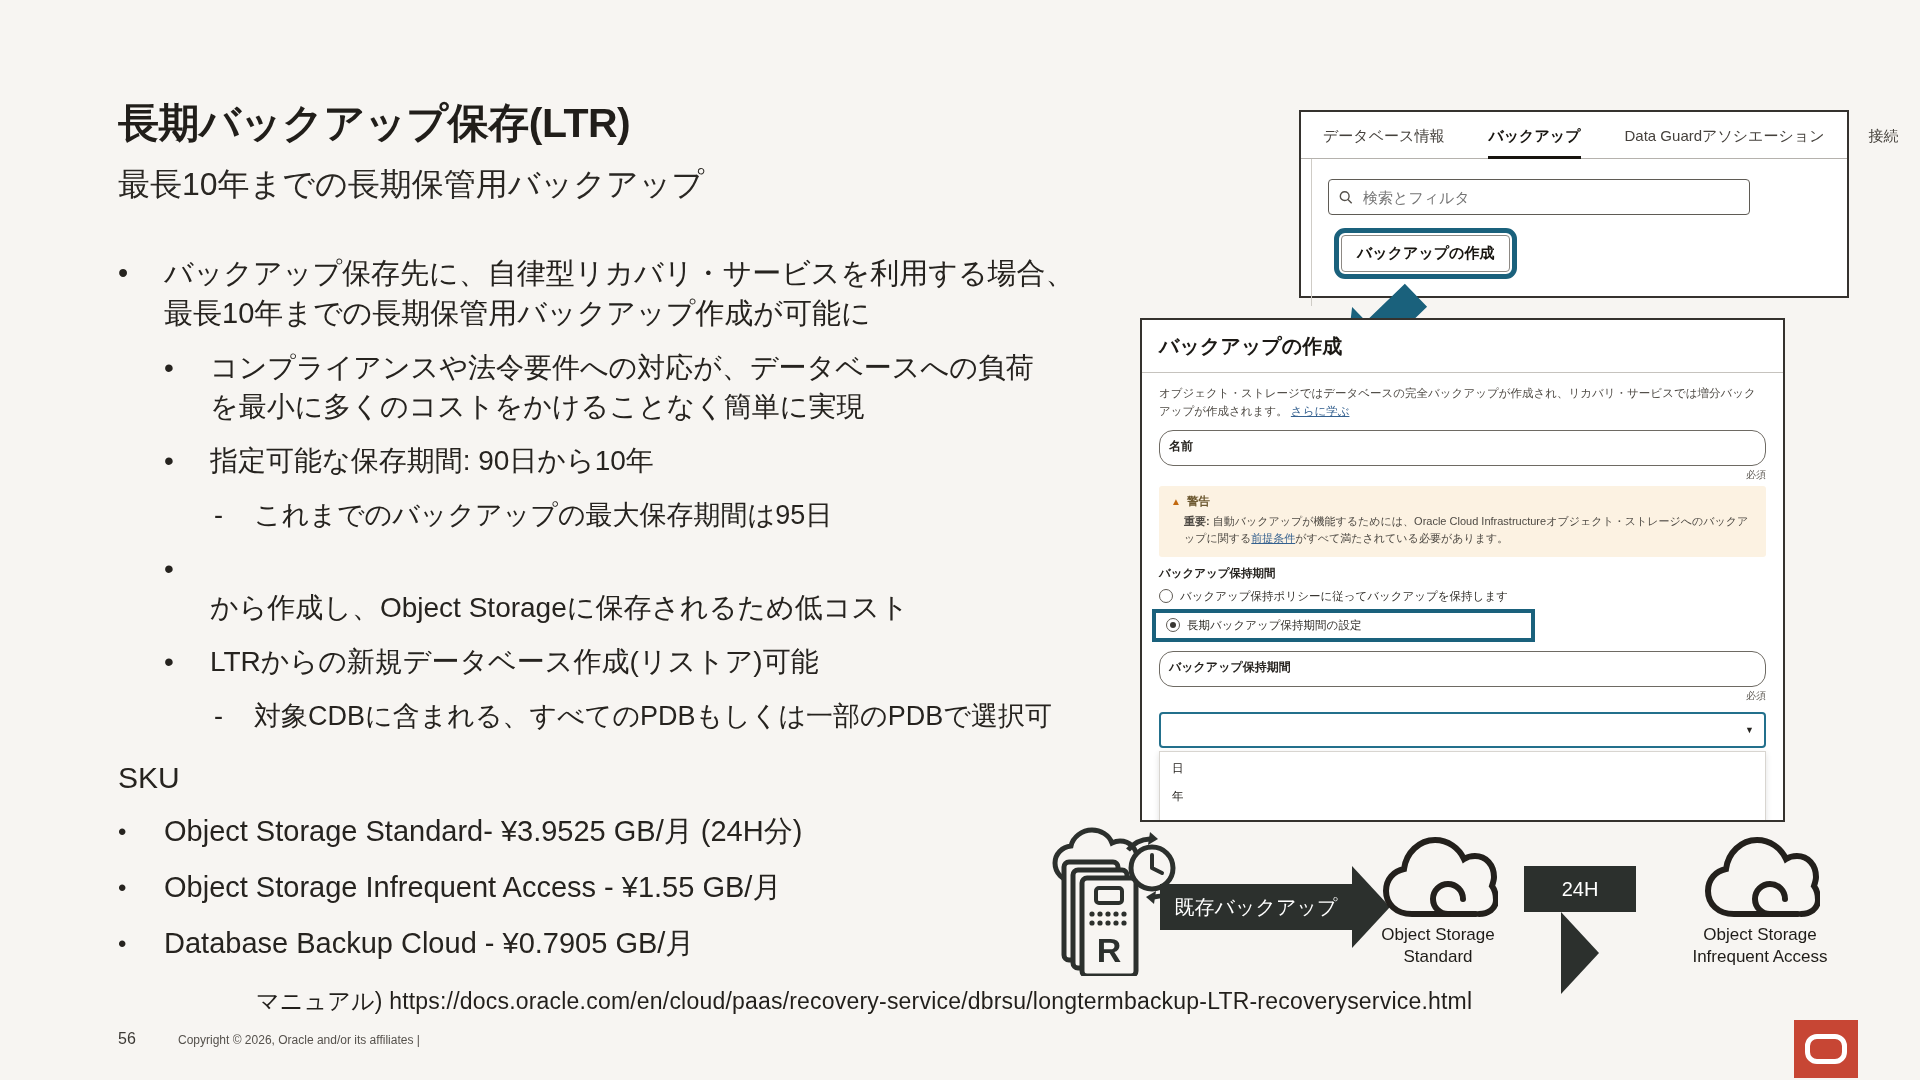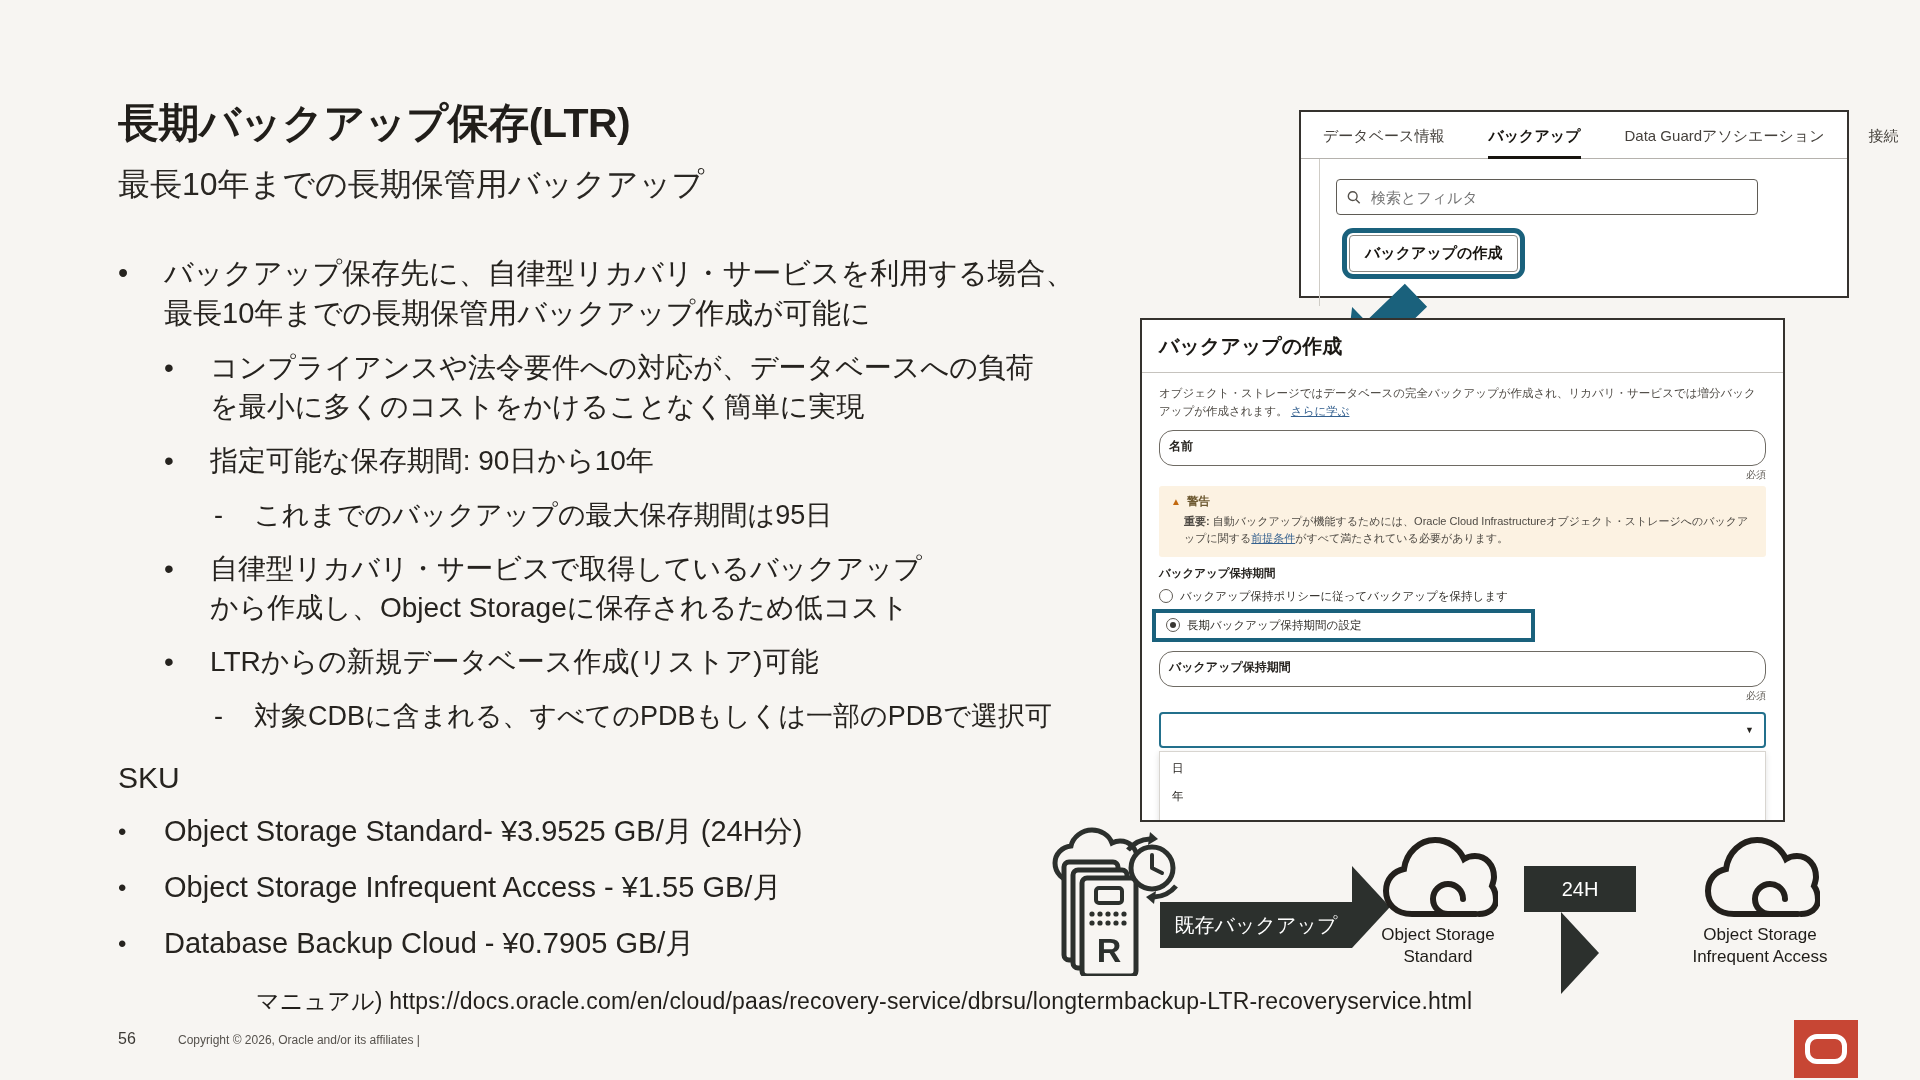--- a/index.html
+++ b/index.html
@@ -30,21 +30,21 @@
 
   
   .console{position:absolute;left:1299px;top:110px;width:546px;height:184px;background:#fff;
            border:2px solid #35322e;}
   .tabbar{display:flex;gap:44px;padding:15px 20px 12px 22px;font-size:15px;color:#45413c;
           border-bottom:1px solid #b5b2ad;}
   .tab{position:relative;cursor:pointer;white-space:nowrap;}
   .tab.active{font-weight:bold;color:#17140f;}
   .tab.active::after{content:"";position:absolute;left:0;right:0;bottom:-13px;height:3px;background:#17140f;}
   .tab.last{margin-left:auto;}
-  .console-card{margin-left:18px;border-left:1px solid #cfccc6;padding:20px 0 0 16px;height:127px;}
+  .console-card{margin-left:10px;border-left:1px solid #cfccc6;padding:20px 0 0 16px;height:127px;}
   .searchbox{display:flex;align-items:center;width:400px;height:34px;border:1px solid #5f5b55;
              border-radius:4px;background:#fff;padding:0 10px;gap:8px;}
   .searchbox input{border:none;outline:none;font-size:15px;color:#6e6a63;width:100%;background:transparent;
                    font-family:"Liberation Sans","DejaVu Sans",sans-serif;}
   .btn-hl{display:inline-block;margin-top:13px;margin-left:6px;border:5px solid #1a617c;border-radius:11px;padding:2px;}
   .create-btn{background:#fff;border:1px solid #8d8984;border-radius:4px;padding:8px 15px;
               font-size:15px;font-weight:bold;color:#17140f;cursor:pointer;
               font-family:"Liberation Sans","DejaVu Sans",sans-serif;}
 
   .big-arrow{position:absolute;left:1328px;top:278px;width:104px;height:104px;}
@@ -112,21 +112,21 @@
         <span class="mk">•</span>
         <span>指定可能な保存期間: 90日から10年</span>
       </div>
       <div class="brow lv3">
         <span class="mk">-</span>
         <span>これまでのバックアップの最大保存期間は95日</span>
       </div>
       <div class="brow lv2">
         <span class="mk">•</span>
         <span>
-          <span>自律型リカバリ・サービスで取得しているバックアップ</span><br><span>から作成し、Object Storageに保存されるため低コスト</span>
+          <br><span>から作成し、Object Storageに保存されるため低コスト</span>
         </span>
       </div>
       <div class="brow lv2">
         <span class="mk">•</span>
         <span>LTRからの新規データベース作成(リストア)可能</span>
       </div>
       <div class="brow lv3">
         <span class="mk">-</span>
         <span>対象CDBに含まれる、すべてのPDBもしくは一部のPDBで選択可</span>
       </div>
@@ -250,21 +250,21 @@
     </g>
     <text x="63" y="136" font-size="34" font-weight="bold" text-anchor="middle" fill="#2c302d" font-family="Liberation Sans, sans-serif">R</text>
     <circle cx="106" cy="42" r="21" fill="#f7f5f2" stroke="#2c302d" stroke-width="5"></circle>
     <path d="M106,42 L106,29 M106,42 L116,47" fill="none" stroke="#2c302d" stroke-width="4" stroke-linecap="round"></path>
     <path d="M82,24 a30,30 0 0 1 22,-11" fill="none" stroke="#2c302d" stroke-width="5"></path>
     <polygon points="104,6 112,13 102,19" fill="#2c302d"></polygon>
     <path d="M130,60 a30,30 0 0 1 -22,11" fill="none" stroke="#2c302d" stroke-width="5"></path>
     <polygon points="108,78 100,71 110,65" fill="#2c302d"></polygon>
   </svg>
 
-  <div class="flow-arrow" style="left:1160px;top:866px;align-items:flex-end;">
+  <div class="flow-arrow" style="left:1160px;top:866px;">
     <div class="flow-shaft" style="width:176px;">既存バックアップ</div>
     <div class="flow-head"></div>
   </div>
 
   <svg style="position:absolute;left:1378px;top:832px;" width="120" height="90" viewBox="0 0 120 90">
     <path d="M98,82 L34,82 C18,82 8,72 8,59 C8,47 16,39 26,37 C28,21 41,8 57,8 C70,8 81,16 86,27 C89,25 93,24 97,24 C108,24 116,33 116,45 C116,48 115,51 114,54 C117,58 118,63 118,68 C118,77 110,82 101,82" fill="none" stroke="#23201c" stroke-width="6" stroke-linecap="round"></path>
     <path d="M70,82 a15,15 0 1 1 15,-15" fill="none" stroke="#23201c" stroke-width="6" stroke-linecap="round"></path>
   </svg>
   <div class="cloud-label" style="left:1350px;top:924px;width:176px;">
     <span>Object Storage</span><br><span>Standard</span>

